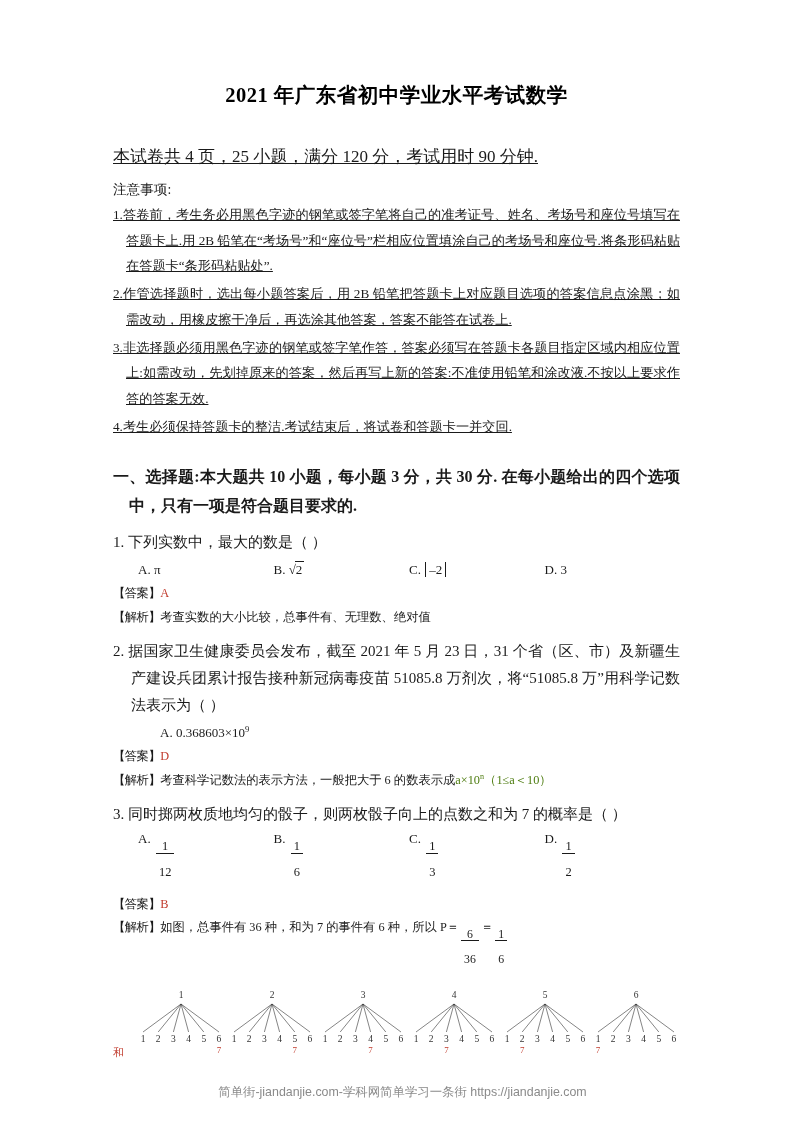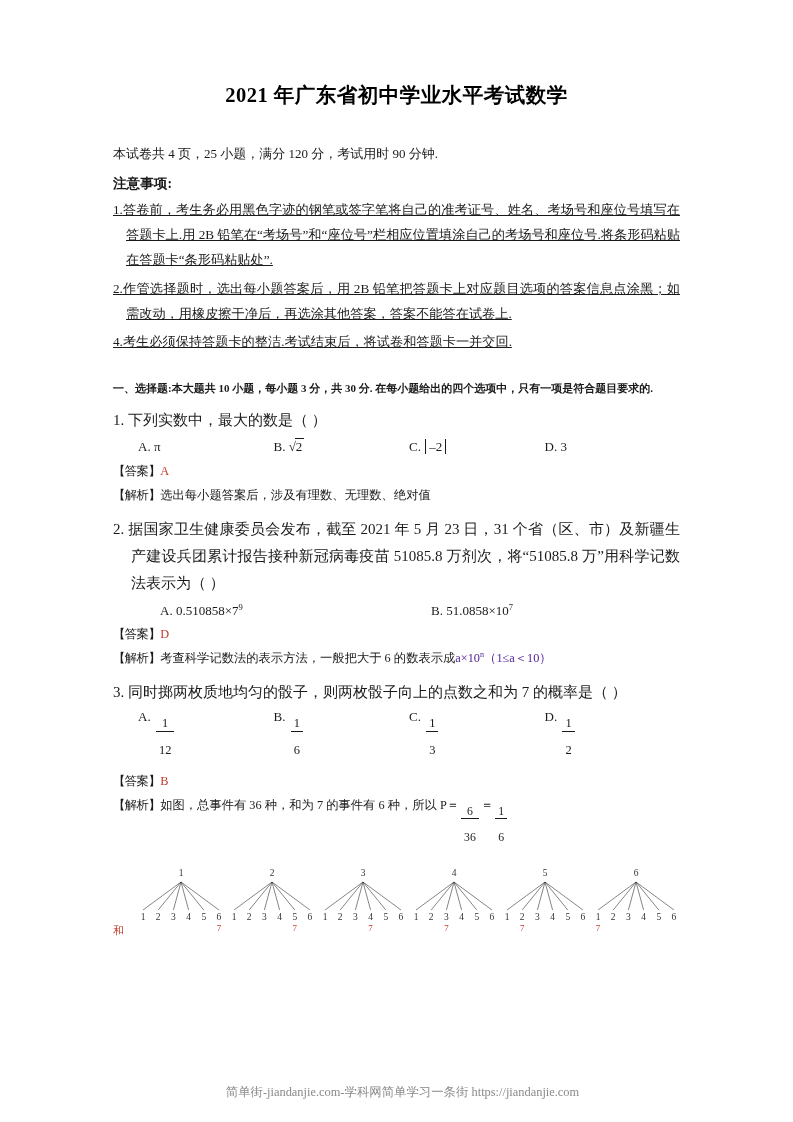--- a/index.html
+++ b/index.html
@@ -26,49 +26,49 @@
   .doc-title {
     text-align: center;
     font-size: 20.5px;
     font-weight: bold;
     letter-spacing: 0.5px;
     margin: 0;
     padding-top: 74px;
     color: #000;
   }
   .meta-line {
-    font-size: 13px;
+    font-size: 17px;
     margin-top: 36px;
     line-height: 1.45;
+    text-decoration: underline;
   }
   .notice-label {
     font-size: 13.6px;
     margin-top: 10px;
     line-height: 1.45;
-    font-weight: bold;
   }
   .notice-list {
     margin: 0;
     padding: 0;
     list-style: none;
     text-decoration: underline;
   }
   .notice-item {
     font-size: 13.2px;
     line-height: 1.92;
     text-indent: 0;
     padding-left: 13px;
     margin-top: 3px;
     text-align: justify;
   }
   .notice-item .num {
     margin-left: -13px;
   }
   .section-head {
-    font-size: 11px;
+    font-size: 16px;
     font-weight: bold;
     line-height: 1.78;
     margin-top: 24px;
     padding-left: 16px;
     text-align: justify;
   }
   .section-head .lead { margin-left: -16px; }
   .q-block { margin-top: 9px; }
   .q-stem {
     font-size: 15px;
@@ -86,21 +86,21 @@
   }
   .opt { width: 25%; }
   .opts.two-col .opt { width: 50%; padding-left: 22px; box-sizing: border-box; }
   .opts.frac-row { align-items: center; line-height: 1.15; margin-top: 4px; margin-bottom: 2px; }
   .ans-line, .exp-line {
     font-size: 12.3px;
     line-height: 1.78;
     margin-top: 2px;
   }
   .ans-val { color: #c0392b; }
-  .red { color: #4c1d95; }
+  .red { color: #4d7c0f; }
   .bracket { letter-spacing: -0.5px; font-family: Liberation Serif, serif; }
   sup { font-size: 0.66em; vertical-align: super; line-height: 0; }
   .sqrt {
     border-top: 1px solid #1a1a1a;
     padding: 0 2px 0 1px;
     margin-left: -1px;
   }
   .sqrt-wrap { white-space: nowrap; }
   .frac {
     display: inline-flex;
@@ -172,21 +172,21 @@
     font-size: 9px;
   }
   .footer {
     position: absolute;
     left: 0;
     right: 0;
     bottom: 28px;
     text-align: center;
     font-size: 12.4px;
     color: #8a8a8a;
-    font-family: Liberation Serif, serif;
+    font-family: Liberation Sans, sans-serif;
     padding-left: 12px;
   }
 </style>
 </head>
 <body>
 
 <div class="page">
 
   <h1 class="doc-title">2021 年广东省初中学业水平考试数学</h1>
 
@@ -195,20 +195,23 @@
   <div class="notice-label">注意事项:</div>
 
   <ul class="notice-list">
     <li class="notice-item">
       <span class="num">1.</span><span>答卷前，考生务必用黑色字迹的钢笔或签字笔将自己的准考证号、姓名、考场号和座位号填写在答题卡上.用 2B 铅笔在“考场号”和“座位号”栏相应位置填涂自己的考场号和座位号.将条形码粘贴在答题卡“条形码粘贴处”.</span>
     </li>
     <li class="notice-item">
       <span class="num">2.</span><span>作管选择题时，选出每小题答案后，用 2B 铅笔把答题卡上对应题目选项的答案信息点涂黑；如需改动，用橡皮擦干净后，再选涂其他答案，答案不能答在试卷上.</span>
     </li>
     <li class="notice-item">
+      <span class="num">3.</span><span>非选择题必须用黑色字迹的钢笔或签字笔作答，答案必须写在答题卡各题目指定区域内相应位置上:如需改动，先划掉原来的答案，然后再写上新的答案:不准使用铅笔和涂改液.不按以上要求作答的答案无效.</span>
+    </li>
+    <li class="notice-item">
       <span class="num">4.</span><span>考生必须保持答题卡的整洁.考试结束后，将试卷和答题卡一并交回.</span>
     </li>
   </ul>
 
   <div class="section-head">
     <span class="lead">一、选择题:</span><span>本大题共 10 小题，每小题 3 分，共 30 分. 在每小题给出的四个选项中，只有一项是符合题目要求的.</span>
   </div>
 
   <div class="q-block">
     <div class="q-stem">
@@ -230,37 +233,33 @@
       </div>
       <div class="opt">
         <span>D.</span>
         <span>3</span>
       </div>
     </div>
     <div class="ans-line">
       <span class="bracket">【答案】</span><span class="ans-val">A</span>
     </div>
     <div class="exp-line">
-      <span class="bracket">【解析】</span><span>选出每小题答案后，涉及有理数、无理数、绝对值</span>
+      <span class="bracket">【解析】</span><span>考查实数的大小比较，总事件有、无理数、绝对值</span>
     </div>
   </div>
 
   <div class="q-block">
     <div class="q-stem">
       <span class="qnum">2.</span>
       <span>据国家卫生健康委员会发布，截至 2021 年 5 月 23 日，31 个省（区、市）及新疆生产建设兵团累计报告接种新冠病毒疫苗 51085.8 万剂次，将“51085.8 万”用科学记数法表示为（        ）</span>
     </div>
     <div class="opts two-col">
       <div class="opt">
         <span>A.</span>
-        <span>0.510858×7</span><sup>9</sup>
-      </div>
-      <div class="opt">
-        <span>B.</span>
-        <span>51.0858×10</span><sup>7</sup>
+        <span>0.368603×10</span><sup>9</sup>
       </div>
     </div>
     <div class="ans-line">
       <span class="bracket">【答案】</span><span class="ans-val">D</span>
     </div>
     <div class="exp-line">
       <span class="bracket">【解析】</span><span>考查科学记数法的表示方法，一般把大于 6 的数表示成</span><span class="red"><span>a×10</span><sup>n</sup><span>（1≤a＜10）</span></span>
     </div>
   </div>
 

